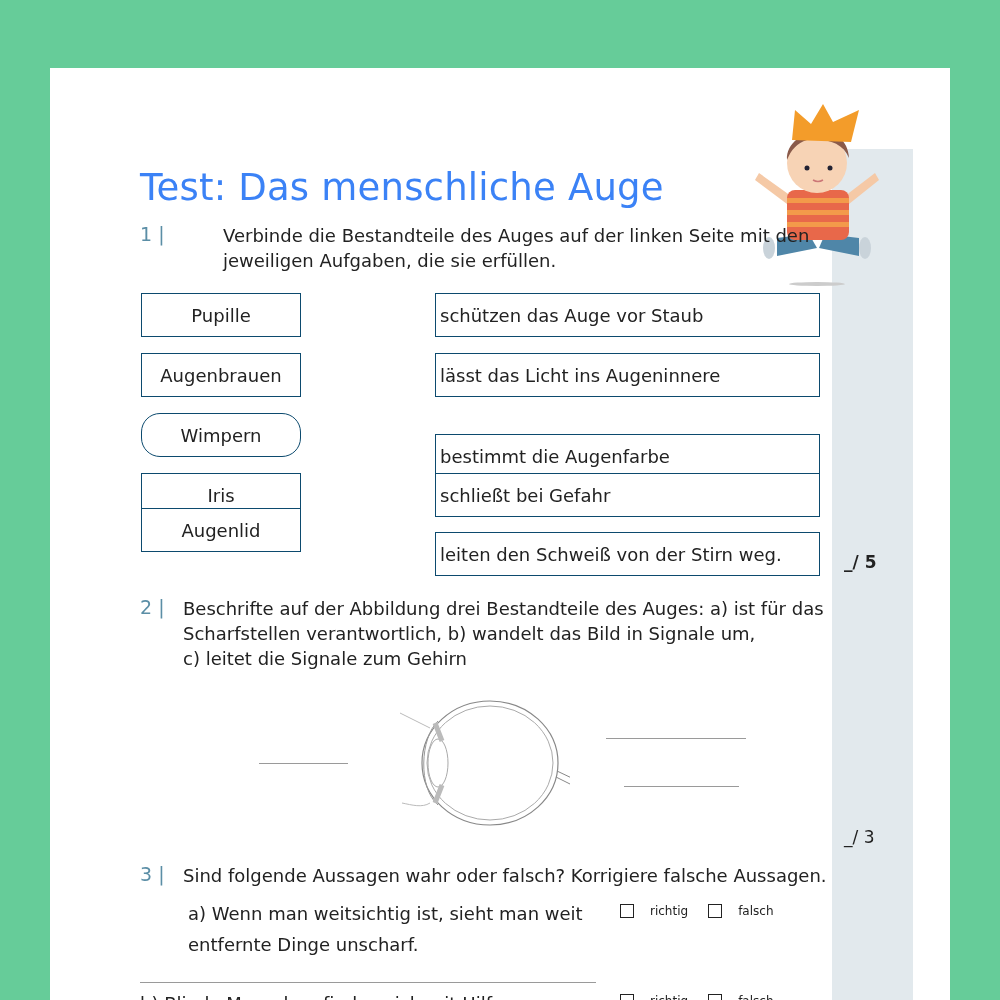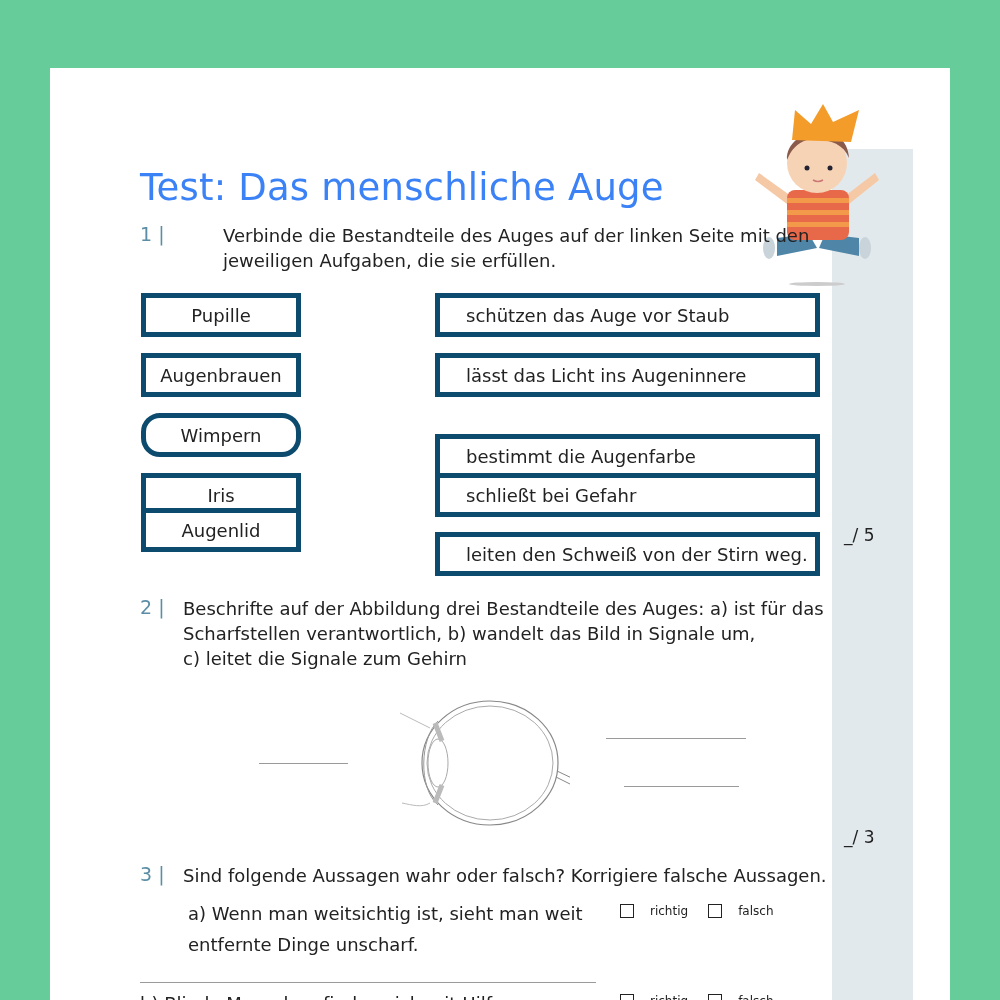--- a/index.html
+++ b/index.html
@@ -24,26 +24,26 @@
       white-space:nowrap;
     }
     .qnum {
       position:absolute; color:#5b8ea6; font-size:19px; white-space:nowrap;
     }
     .qtext {
       position:absolute; font-size:18px; color:#222; line-height:25px;
       font-family:"DejaVu Sans", sans-serif;
     }
     .box {
-      position:absolute; border:5px solid #0c4a6e; background:#fff;
+      position:absolute; border:1px solid #0c4a6e; background:#fff;
       box-sizing:border-box; font-size:18px; color:#222;
       display:flex; align-items:center;
     }
     .box.left { justify-content:center; width:160px; height:44px; left:91px; }
-    .box.right { justify-content:flex-start; padding-left:26px; width:385px; height:44px; left:385px; }
+    .box.right { justify-content:flex-start; padding-left:4px; width:385px; height:44px; left:385px; }
     .score {
       position:absolute; left:794px; font-size:17px; color:#222; white-space:nowrap;
     }
     .blank-line { position:absolute; height:1px; background:#9a9a9a; }
     .eye { position:absolute; left:330px; top:625px; }
     .stmt {
       position:absolute; font-size:18px; color:#222; line-height:31px;
     }
     .choice { position:absolute; font-size:12px; color:#222; display:flex; align-items:center; gap:6px; white-space:nowrap; }
     .cb { display:inline-block; width:12px; height:12px; border:1.5px solid #222; margin-right:10px; }
@@ -93,21 +93,21 @@
   <div class="box left" style="top:345px;border-radius:19px;">Wimpern</div>
   <div class="box left" style="top:405px;">Iris</div>
   <div class="box left" style="top:440px;">Augenlid</div>
 
   <div class="box right" style="top:225px;">schützen das Auge vor Staub</div>
   <div class="box right" style="top:285px;">lässt das Licht ins Augeninnere</div>
   <div class="box right" style="top:366px;">bestimmt die Augenfarbe</div>
   <div class="box right" style="top:405px;">schließt bei Gefahr</div>
   <div class="box right" style="top:464px;">leiten den Schweiß von der Stirn weg.</div>
 
-  <div class="score" style="top:457px;">_/  5</div>
+  <div class="score" style="top:484px;font-weight:bold;">_/  5</div>
 
   <div class="qnum" style="left:90px; top:528px;">2 |</div>
   <div class="qtext" style="left:133px; top:528px;">
     <div>Beschrifte auf der Abbildung drei Bestandteile des Auges: a) ist für das</div>
     <div>Scharfstellen verantwortlich, b) wandelt das Bild in Signale um,</div>
     <div>c) leitet die Signale zum Gehirn</div>
   </div>
 
   <div class="blank-line" style="left:209px; top:695px; width:89px;"></div>
   <div class="blank-line" style="left:556px; top:670px; width:140px;"></div>

